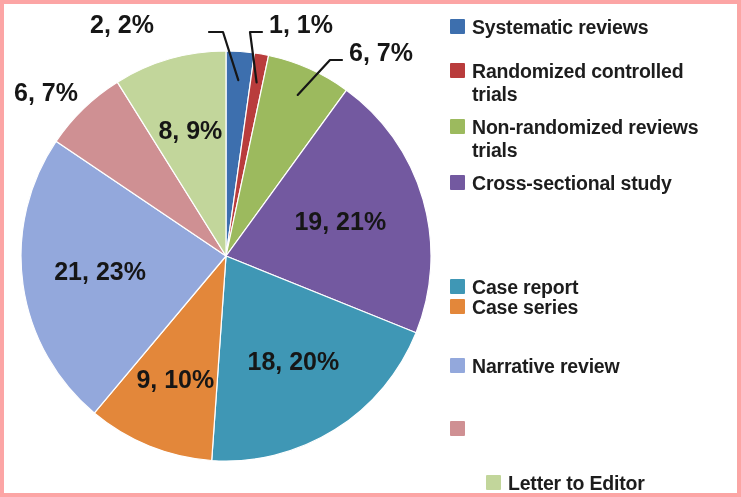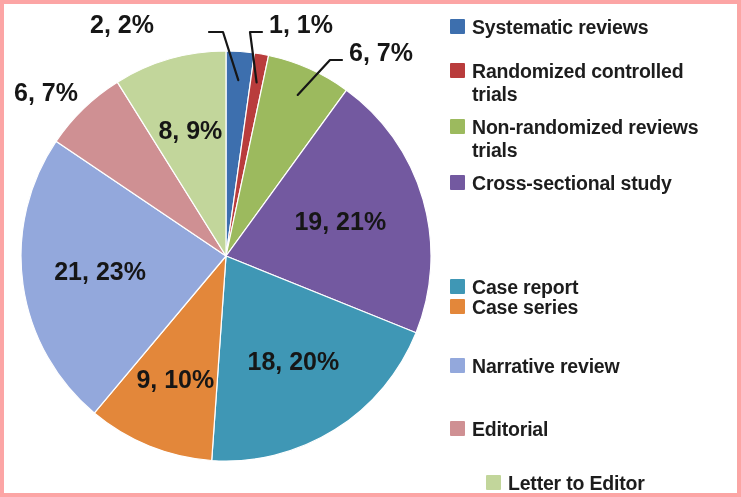--- a/index.html
+++ b/index.html
@@ -143,21 +143,20 @@
       <div class="legend-item" style="top: 292px;">
         <span class="legend-swatch" style="background: rgb(227, 135, 58);"></span>
         <span class="legend-label">Case series</span>
       </div>
       <div class="legend-item" style="top: 351px;">
         <span class="legend-swatch" style="background: rgb(147, 168, 220);"></span>
         <span class="legend-label">Narrative review</span>
       </div>
       <div class="legend-item" style="top: 414px;">
         <span class="legend-swatch" style="background: rgb(207, 144, 147);"></span>
-        <span class="legend-label">Editorial</span>
       </div>
       <div class="legend-item" style="top: 468px; padding-left: 36px;">
         <span class="legend-swatch" style="background: rgb(194, 214, 155);"></span>
         <span class="legend-label">Letter to Editor</span>
       </div>
     </div>
 
 </div>
 
 </body></html>

